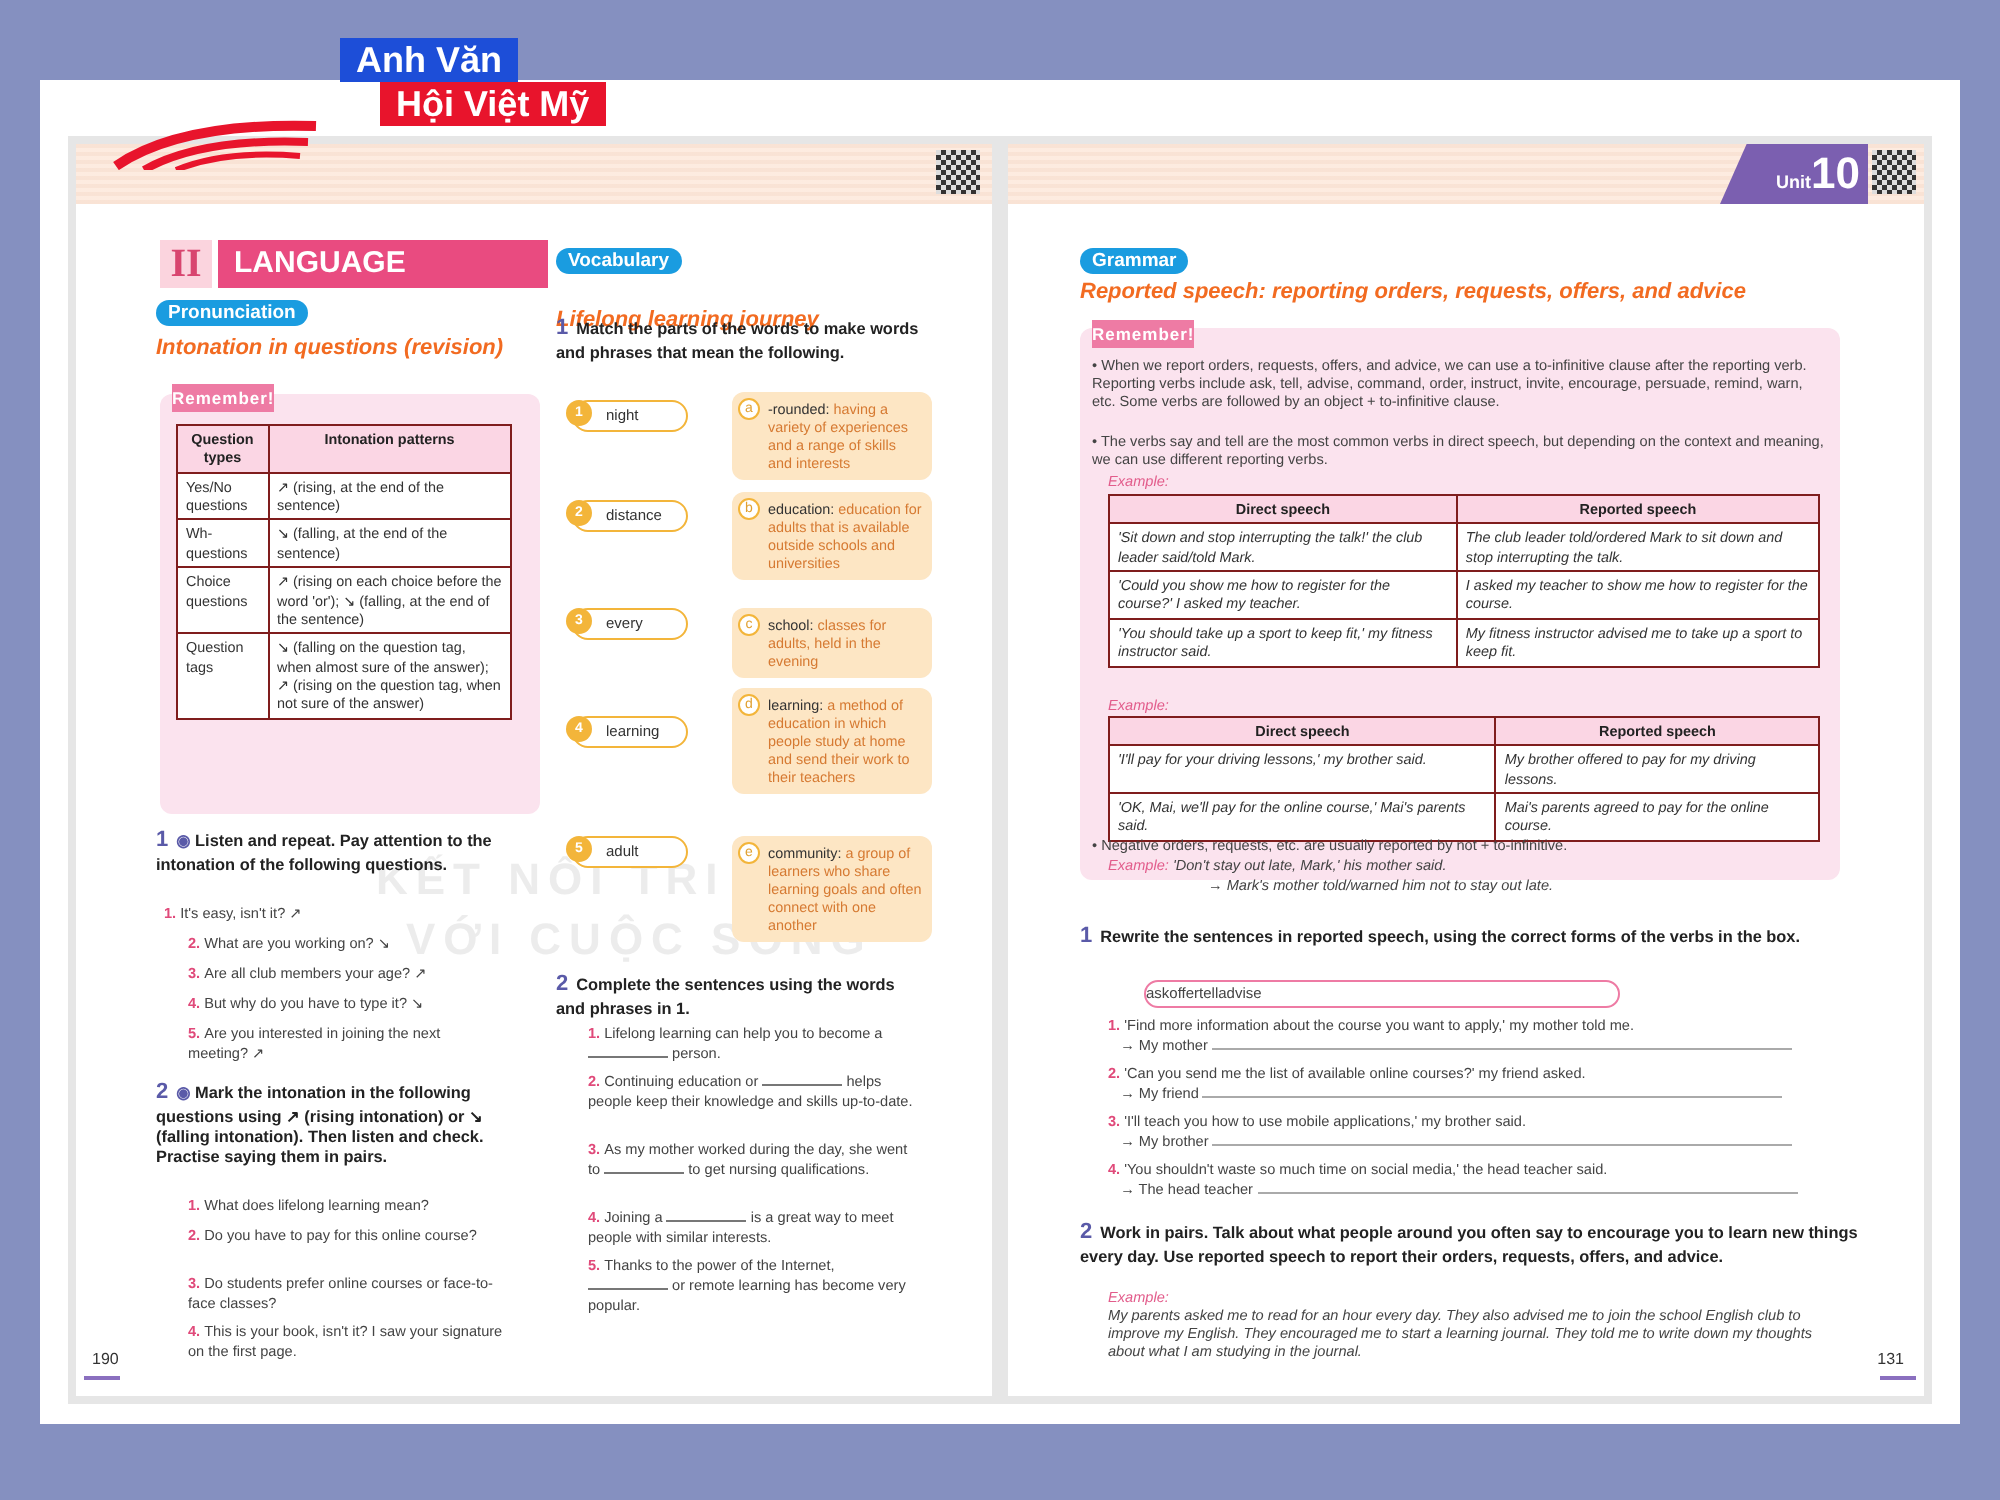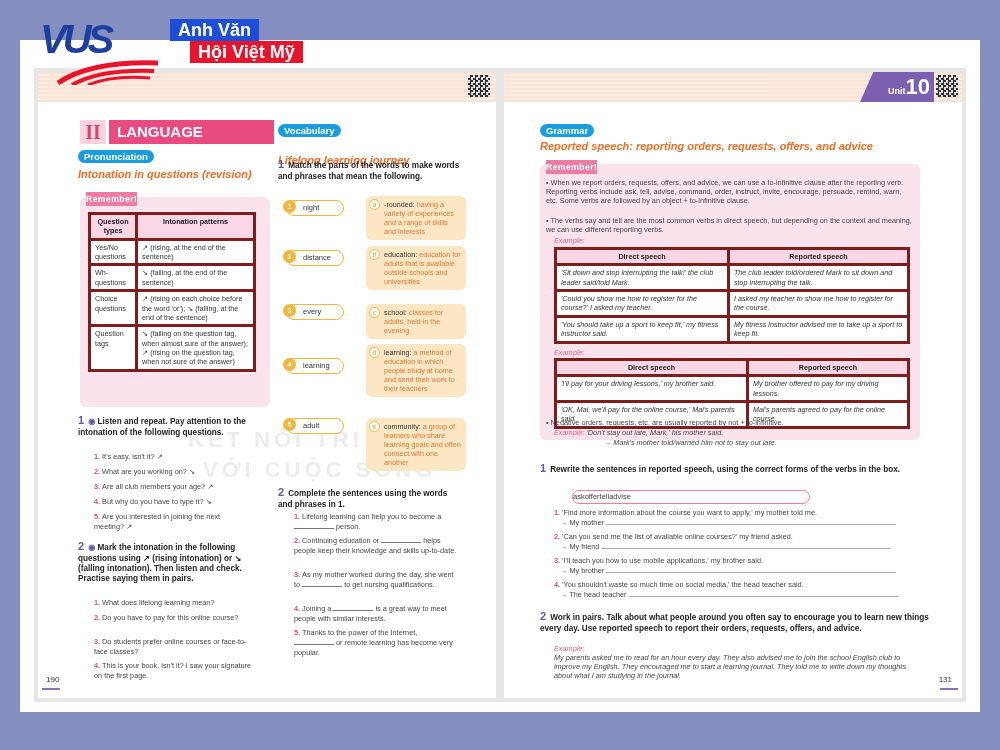--- a/index.html
+++ b/index.html
@@ -17,21 +17,21 @@
 .brand1{position:absolute;left:130px;top:4px;background:#1d4ed8;color:#fff;font:bold 18px "Liberation Sans",sans-serif;padding:0 8px;height:22px;line-height:22px}
 .brand2{position:absolute;left:150px;top:26px;background:#e8142c;color:#fff;font:bold 18px "Liberation Sans",sans-serif;padding:0 8px;height:22px;line-height:22px}
 .sec-head{position:absolute;left:42px;top:48px;width:194px;height:24px;display:flex}
 .sec-roman{width:26px;background:#fbd4de;color:#d8456f;font:bold 20px "Liberation Serif",serif;text-align:center;line-height:24px}
 .sec-title{flex:1;margin-left:3px;background:#e94b80;color:#fff;font:bold 15px "Liberation Sans",sans-serif;line-height:24px;padding-left:8px}
 .pill{display:inline-block;background:#1a9ce0;color:#fff;font:bold 9.5px "Liberation Sans",sans-serif;padding:1px 6px;border-radius:7px}
 .orange-title{color:#f26b21;font:bold italic 11px "Liberation Sans",sans-serif}
 .remember-tag{position:absolute;background:#ee7ba4;color:#fff;font:bold 8.5px "Liberation Sans",sans-serif;padding:2px 0;letter-spacing:.5px}
 .pinkbox{position:absolute;background:#fbe3ee;border-radius:6px}
 table{border-collapse:collapse;background:#fff;font-size:7.2px;line-height:1.3}
-td,th{border:3px solid #7f1d1d;padding:2px 4px;vertical-align:top;text-align:left}
+td,th{border:1px solid #7f1d1d;padding:2px 4px;vertical-align:top;text-align:left}
 th{background:#fbd6e4;font-weight:bold;text-align:center;color:#222}
 .ex-head{position:absolute;font:bold 8.2px "Liberation Sans",sans-serif;color:#222;line-height:1.25}
 .ex-num{color:#5a5aa8;font-size:11px;font-weight:bold;margin-right:4px}
 .item{position:absolute;font-size:7.3px;line-height:1.35;color:#444}
 .item .n{color:#e04a7a;font-weight:bold;margin-right:2px}
 .blank{display:inline-block;border-bottom:1px solid #777;width:40px;height:7px}
 .word-pill{position:absolute;left:8px;width:58px;height:16px;border:1.5px solid #f3b53a;border-radius:8px;font-size:7.5px;line-height:13px;padding-left:16px;background:#fff}
 .word-pill .num{position:absolute;left:-4px;top:-1px;width:13px;height:13px;border-radius:50%;background:#f3b53a;color:#fff;font-size:7px;text-align:center;line-height:13px;font-weight:bold}
 .def{position:absolute;left:88px;width:100px;background:#fde6c4;border-radius:6px;padding:4px 5px 4px 18px;font-size:7.2px;line-height:1.25;color:#d67a32}
 .def .ltr{position:absolute;left:3px;top:3px;width:11px;height:11px;border-radius:50%;border:1px solid #f3b53a;color:#e0a030;font-size:7px;text-align:center;line-height:9px;background:#fff}
@@ -90,21 +90,21 @@
         <tr>
               <td>Question tags</td>
               <td>↘ (falling on the question tag, when almost sure of the answer); ↗ (rising on the question tag, when not sure of the answer)</td>
             </tr>
       </tbody>
         </table>
 
       <div class="ex-head" style="left:40px;top:342px;width:190px">
         <span class="ex-num">1</span><span style="color:#5a5aa8">◉ </span><span>Listen and repeat. Pay attention to the intonation of the following questions.</span>
       </div>
-      <div class="item" style="left:56px;top:380px;width:170px"><span class="n">1.</span><span>It's easy, isn't it? ↗</span></div>
+      <div class="item" style="left:44px;top:380px;width:170px"><span class="n">1.</span><span>It's easy, isn't it? ↗</span></div>
       <div class="item" style="left:56px;top:395px;width:170px"><span class="n">2.</span><span>What are you working on? ↘</span></div>
       <div class="item" style="left:56px;top:410px;width:170px"><span class="n">3.</span><span>Are all club members your age? ↗</span></div>
       <div class="item" style="left:56px;top:425px;width:170px"><span class="n">4.</span><span>But why do you have to type it? ↘</span></div>
       <div class="item" style="left:56px;top:440px;width:150px"><span class="n">5.</span><span>Are you interested in joining the next meeting? ↗</span></div>
 
       <div class="ex-head" style="left:40px;top:468px;width:190px">
         <span class="ex-num">2</span><span style="color:#5a5aa8">◉ </span><span>Mark the intonation in the following questions using ↗ (rising intonation) or ↘ (falling intonation). Then listen and check. Practise saying them in pairs.</span>
       </div>
       <div class="item" style="left:56px;top:526px;width:170px"><span class="n">1.</span><span>What does lifelong learning mean?</span></div>
       <div class="item" style="left:56px;top:541px;width:150px"><span class="n">2.</span><span>Do you have to pay for this online course?</span></div>
@@ -223,21 +223,20 @@
       <div class="example-lbl" style="position:absolute;left:50px;top:572px">Example:</div>
       <div class="bullet" style="left:50px;top:581px;width:370px;font-style:italic">My parents asked me to read for an hour every day. They also advised me to join the school English club to improve my English. They encouraged me to start a learning journal. They told me to write down my thoughts about what I am studying in the journal.</div>
 
       <div class="pgnum" style="right:10px">131</div>
       <div class="pgline" style="right:4px"></div>
     </div>
   </div>
 </div>
 
 <div class="logo">
-  <div class="vus">VUS</div>
   <svg class="swoosh" viewBox="0 0 110 28">
     <path d="M8 26 Q40 4 108 6" stroke="#e8142c" stroke-width="5" fill="none"></path>
     <path d="M22 28 Q50 12 104 14" stroke="#e8142c" stroke-width="4" fill="none"></path>
     <path d="M38 28 Q62 18 100 21" stroke="#e8142c" stroke-width="3" fill="none"></path>
   </svg>
   <div class="brand1">Anh Văn</div>
   <div class="brand2">Hội Việt Mỹ</div>
 </div>
 
 </body></html>

